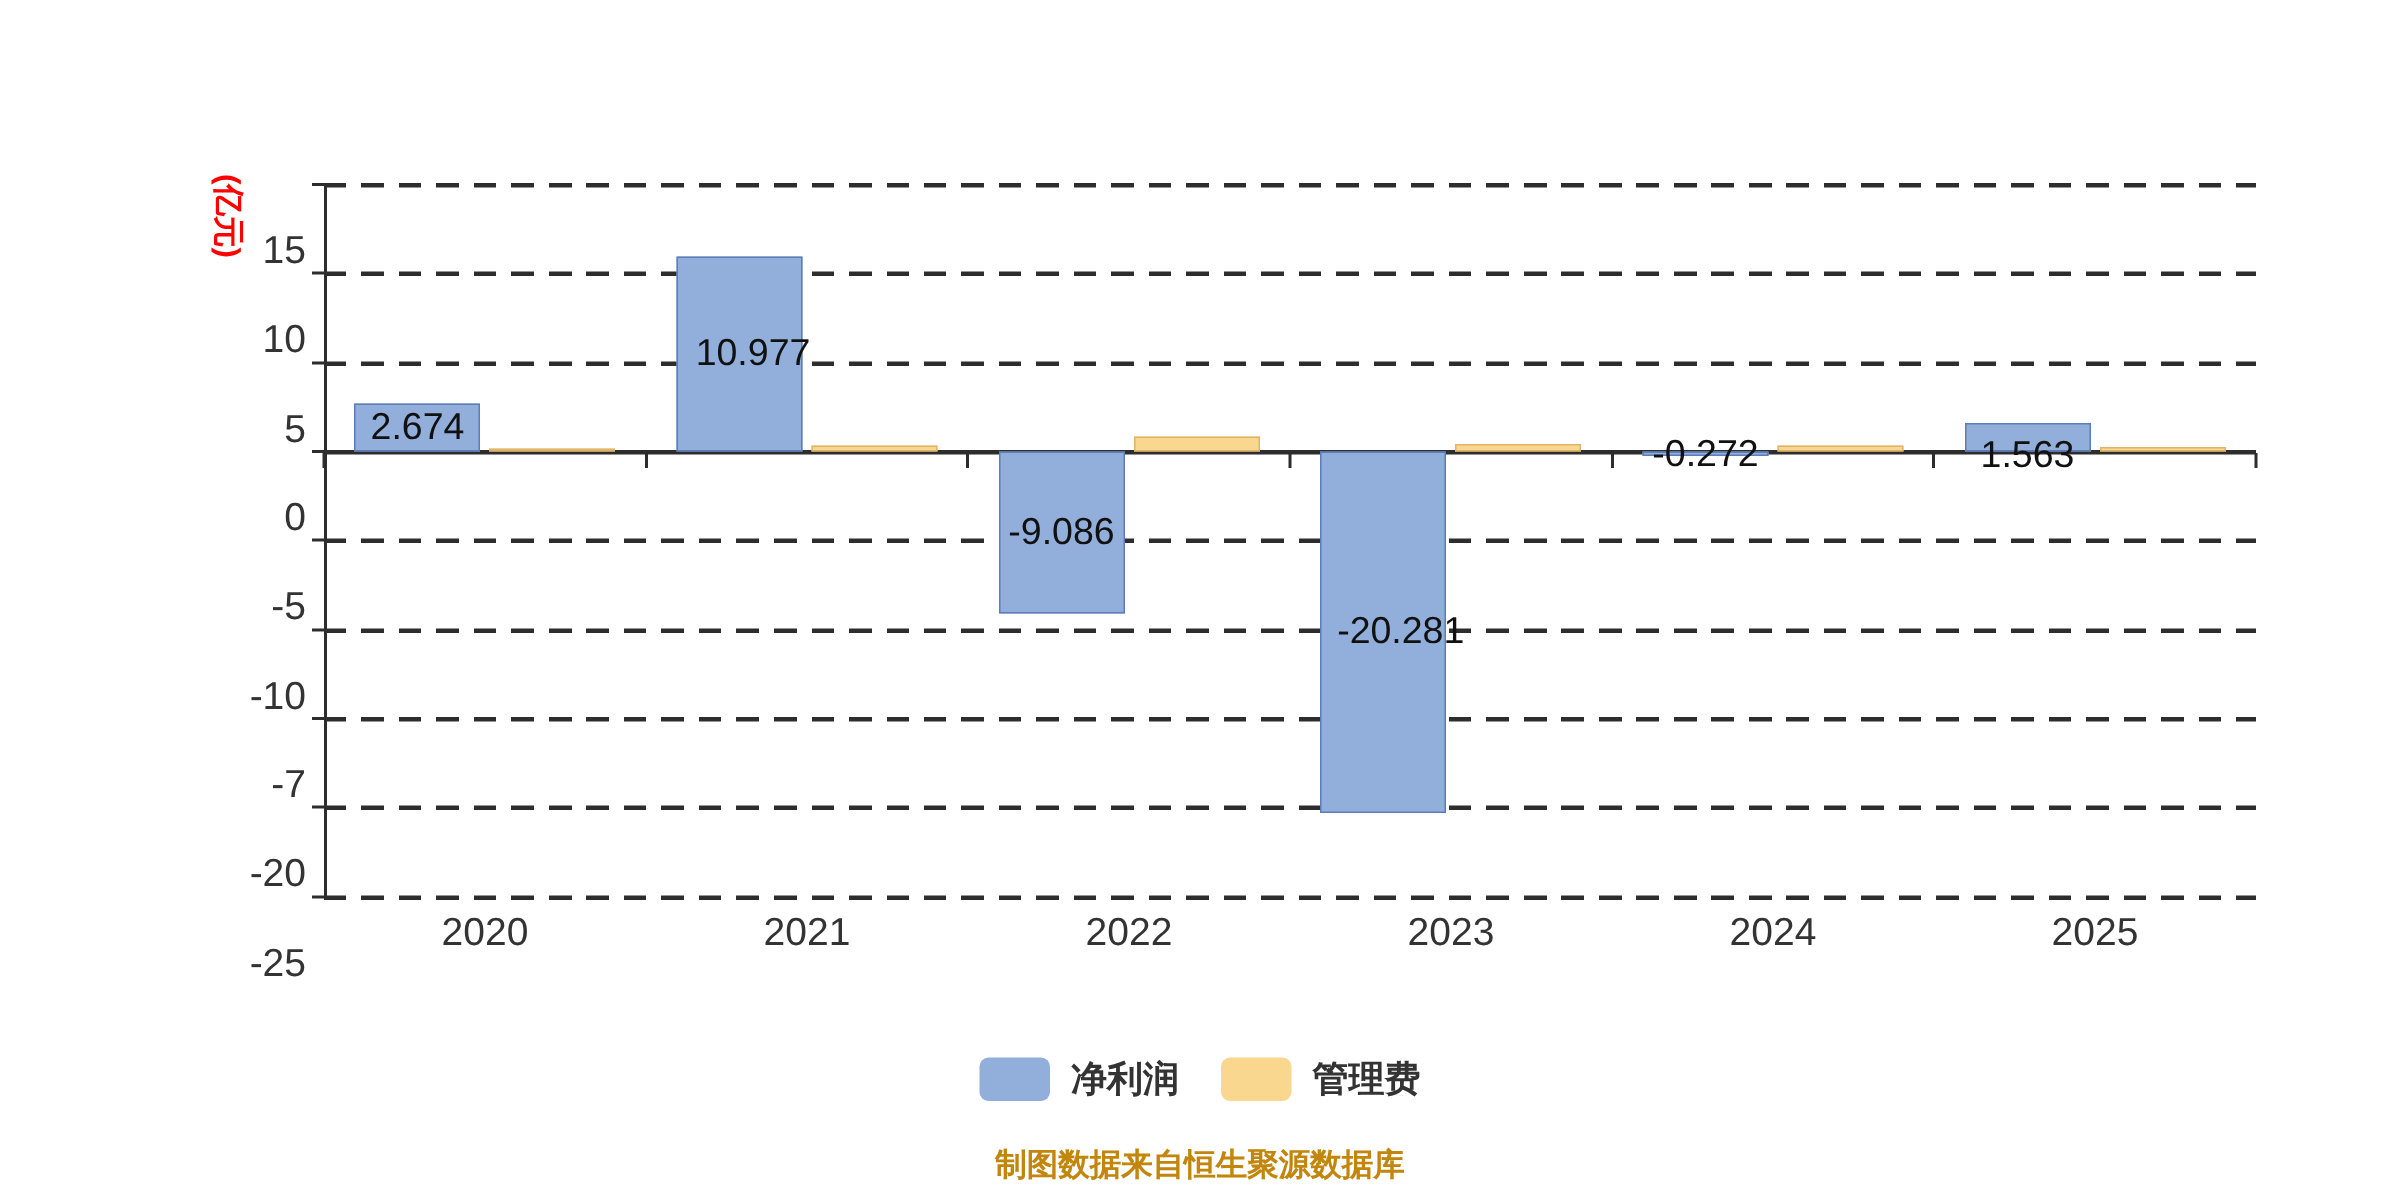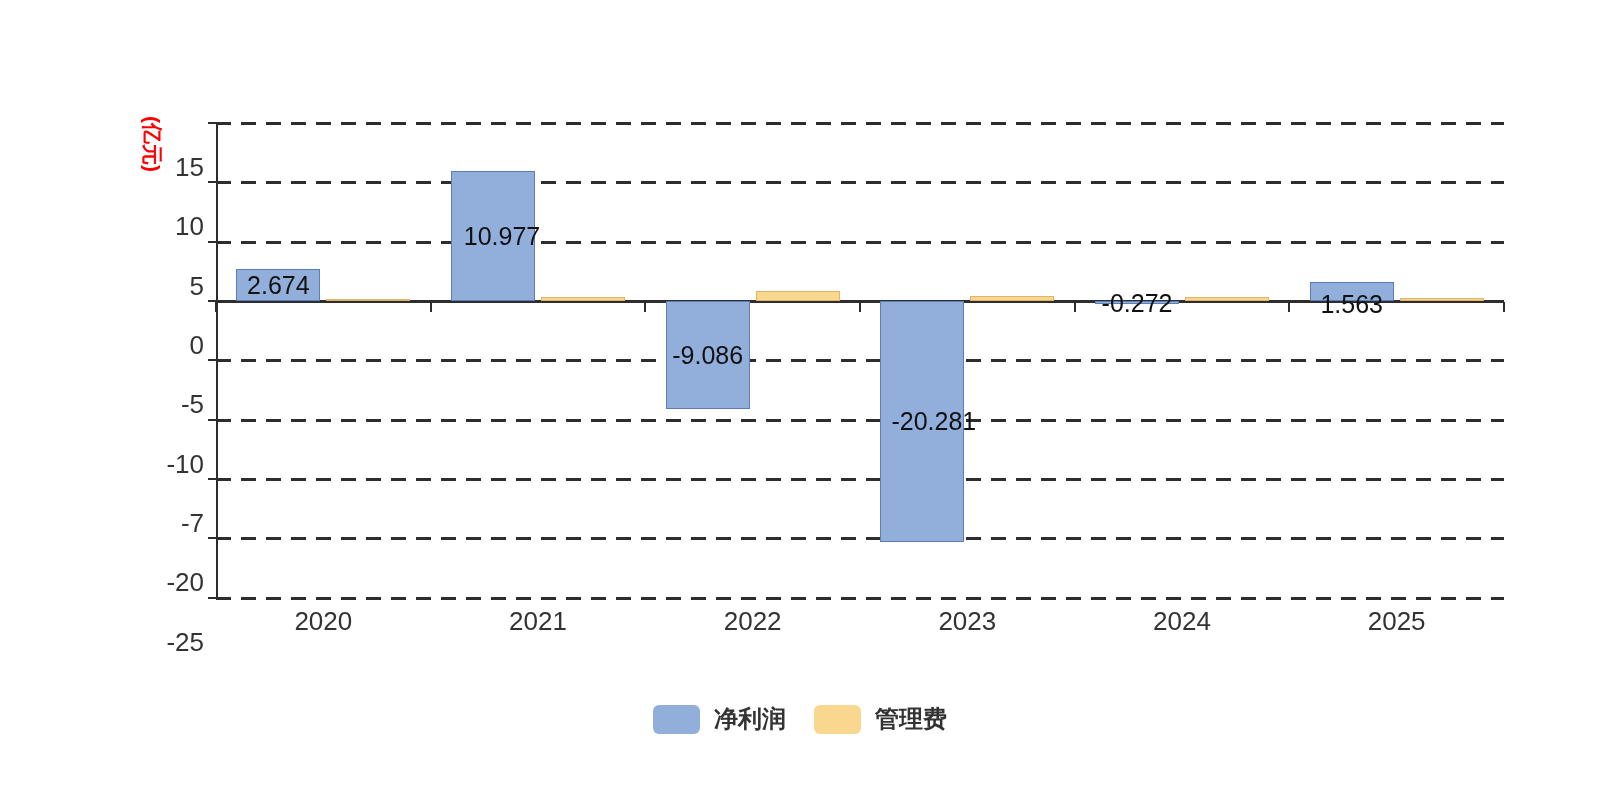--- a/index.html
+++ b/index.html
@@ -119,13 +119,14 @@
     <div class="legend-item">
       <span class="legend-swatch" style="background: rgb(146, 174, 219);"></span>
       <span class="legend-label">净利润</span>
     </div>
     <div class="legend-item">
       <span class="legend-swatch" style="background: rgb(250, 215, 143);"></span>
       <span class="legend-label">管理费</span>
     </div>
   </div>
 
+  <div class="footer-note" style="color: rgb(193, 134, 11);">制图数据来自恒生聚源数据库</div>
 </div>
 
 </body></html>

